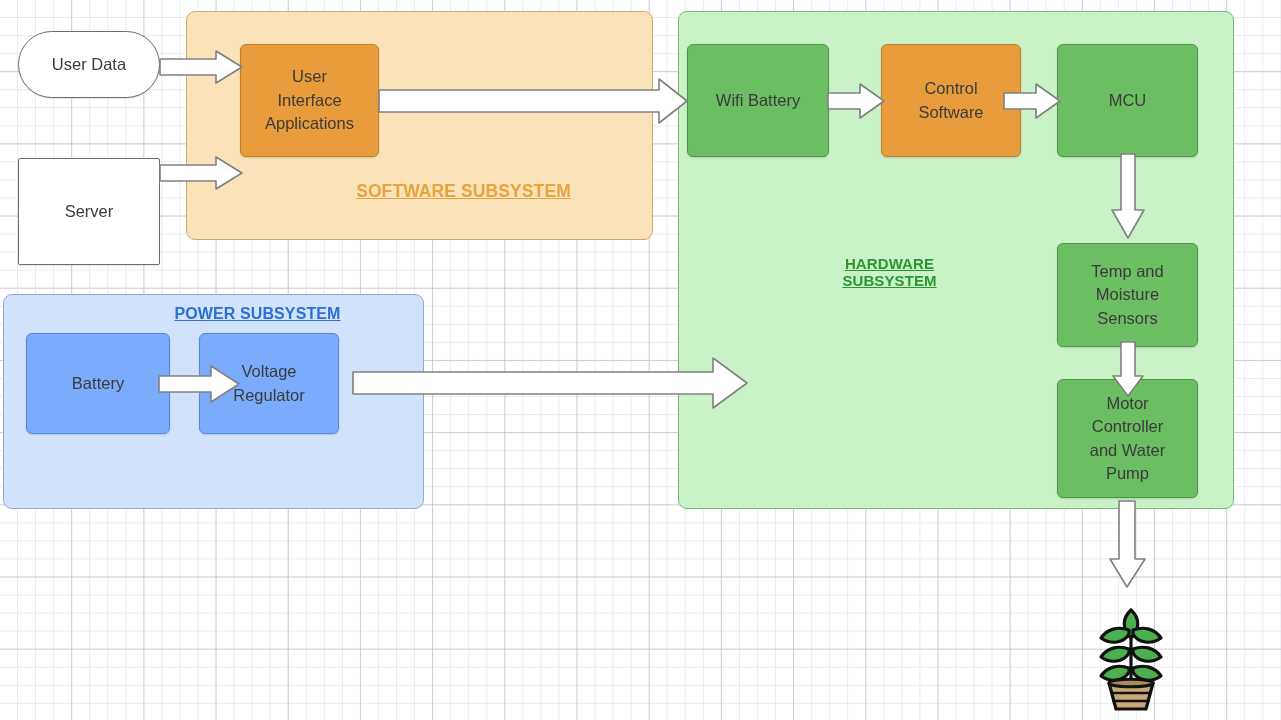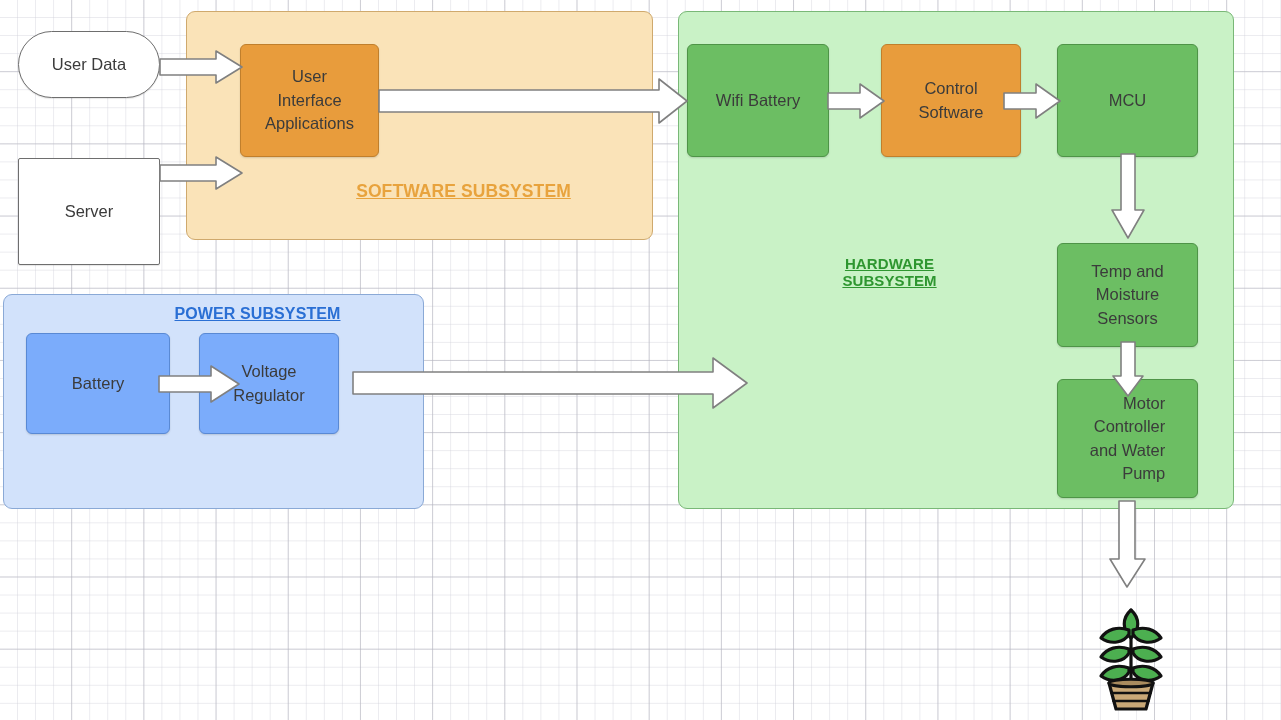--- a/index.html
+++ b/index.html
@@ -123,21 +123,21 @@
   }
 
   #user-data-box   { left: 18px;   top: 31px;  width: 142px; height: 67px; }
   #server-box      { left: 18px;   top: 118px; width: 142px; height: 107px; border-radius: 2px; margin-top: 40px; }
   #ui-apps-box     { left: 240px;  top: 44px;  width: 139px; height: 113px; }
 
   #wifi-box        { left: 687px;  top: 44px;  width: 142px; height: 113px; }
   #control-sw-box  { left: 881px;  top: 44px;  width: 140px; height: 113px; }
   #mcu-box         { left: 1057px; top: 44px;  width: 141px; height: 113px; }
   #sensors-box     { left: 1057px; top: 243px; width: 141px; height: 104px; }
-  #motor-box       { left: 1057px; top: 379px; width: 141px; height: 119px; text-align: right; }
+  #motor-box       { left: 1057px; top: 379px; width: 141px; height: 119px; }
 
   #battery-box     { left: 18px;   top: 333px; width: 144px; height: 101px; margin-left: 8px; }
   #regulator-box   { left: 199px;  top: 333px; width: 140px; height: 101px; }
 
   
   .arrow {
     position: absolute;
   }
   .arrow svg { display: block; }
 

